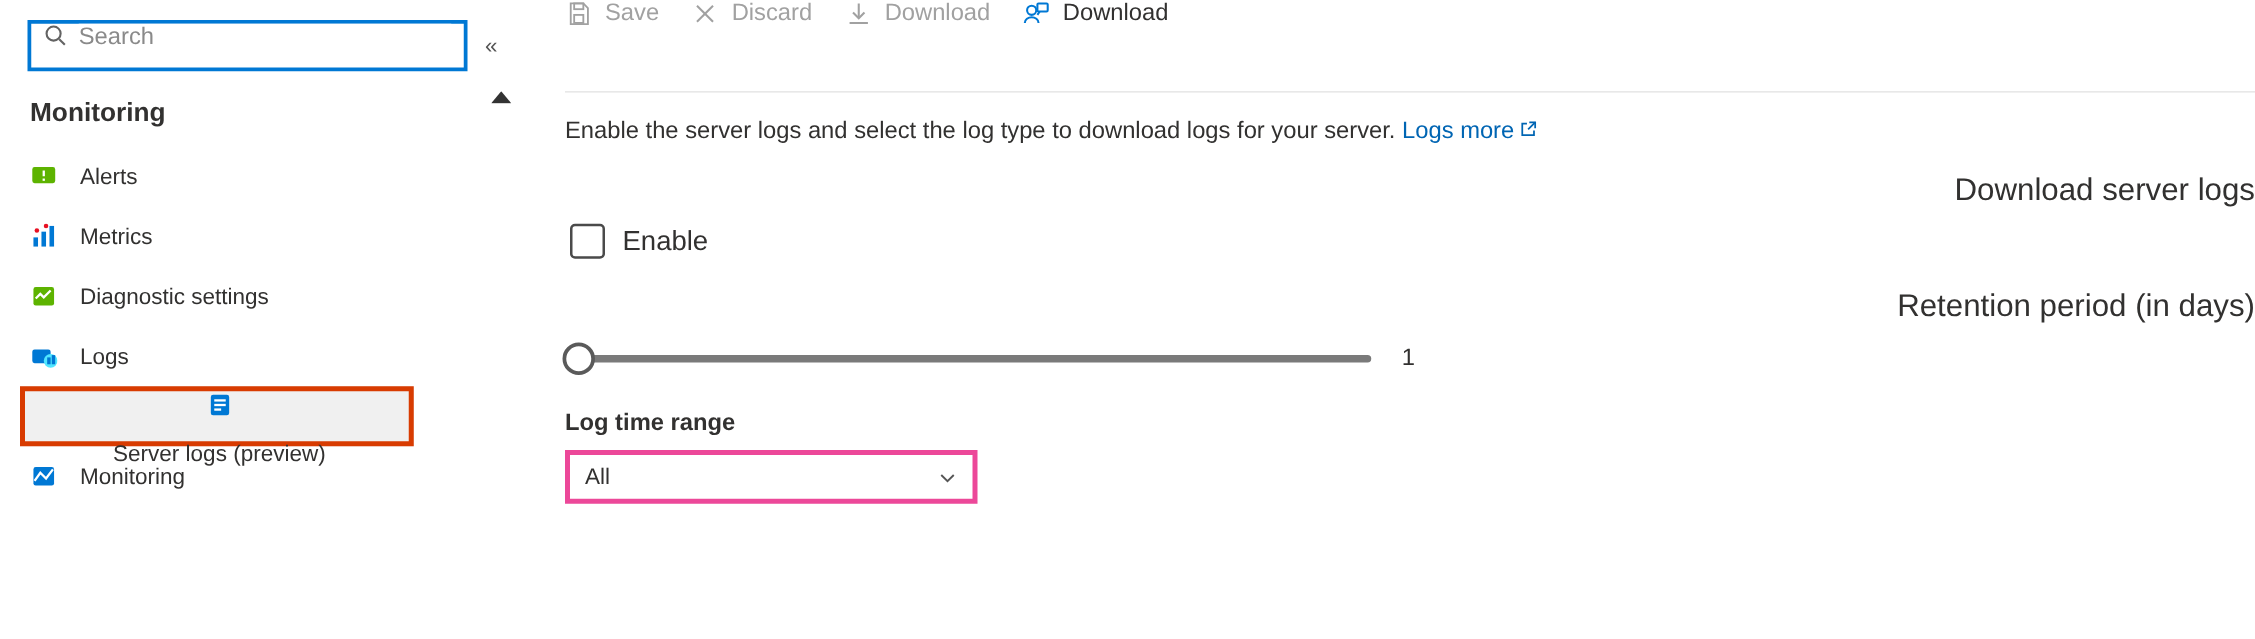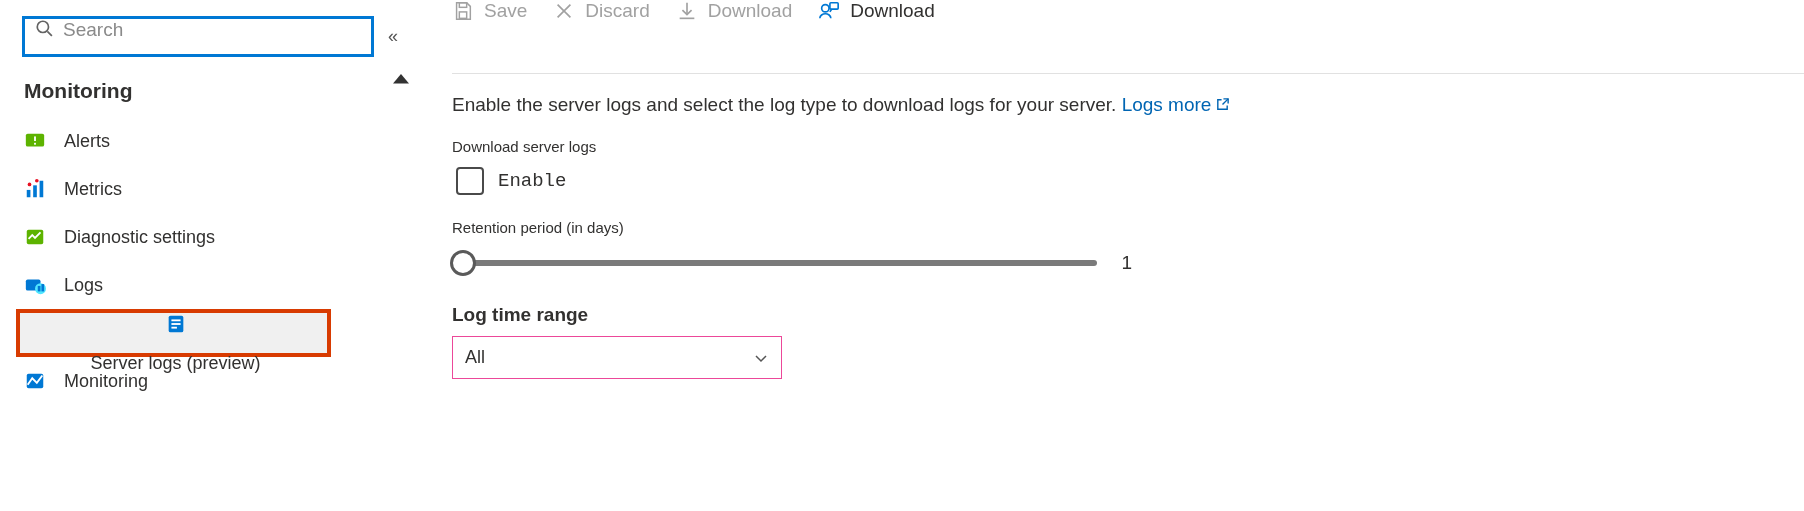--- a/index.html
+++ b/index.html
@@ -101,29 +101,29 @@
   gap: 10px;
   font-size: 19px;
   color: #323130;
   cursor: pointer;
 }
 .tb-btn.disabled { color: #a1a1a1; cursor: default; }
 .tb-btn svg { width: 22px; height: 22px; }
 .intro { font-size: 19px; margin-bottom: 22px; }
 .intro a { color: #0065b3; text-decoration: none; }
 .intro a svg { vertical-align: -1px; margin-left: 4px; }
-.subheading { font-size: 15px; margin-bottom: 12px; }
+.subheading { font-size: 25px; margin-bottom: 12px; text-align: right; }
 .checkbox-row { display:flex; align-items:center; gap:14px; margin-bottom: 24px; padding-left:4px; }
 .checkbox-box {
   width: 28px; height: 28px;
   border: 2px solid #4a4a4a;
   border-radius: 4px;
   background:#fff;
 }
-.checkbox-label { font-size: 19px; font-family: Liberation Mono, monospace; }
+.checkbox-label { font-size: 22px; }
 .slider-row { display:flex; align-items:center; gap:24px; margin: 16px 0 30px 0; width: 680px; }
 .slider-track {
   position: relative;
   flex: 1;
   height: 6px;
   background: #7a7a7a;
   border-radius: 3px;
 }
 .slider-thumb {
   position: absolute;
@@ -131,21 +131,21 @@
   width: 26px; height: 26px;
   border-radius: 50%;
   background: #fff;
   border: 3px solid #5a5a5a;
 }
 .slider-value { font-size: 19px; }
 .form-row { display:flex; gap:32px; }
 .field-group label { font-size:19px; font-weight:600; display:block; margin-bottom:10px; }
 .text-input, .select-box {
   height: 43px;
-  border: 1px solid #ec4899;
+  border: 4px solid #ec4899;
   font-size: 18px;
   padding: 0 12px;
   background:#fff;
 }
 .text-input { width: 330px; }
 .select-box { width: 330px; display:flex; align-items:center; justify-content:space-between; cursor:pointer; }
 .select-box svg { width:16px; height:16px; color:#555; }
 </style>
 </head>
 <body>

